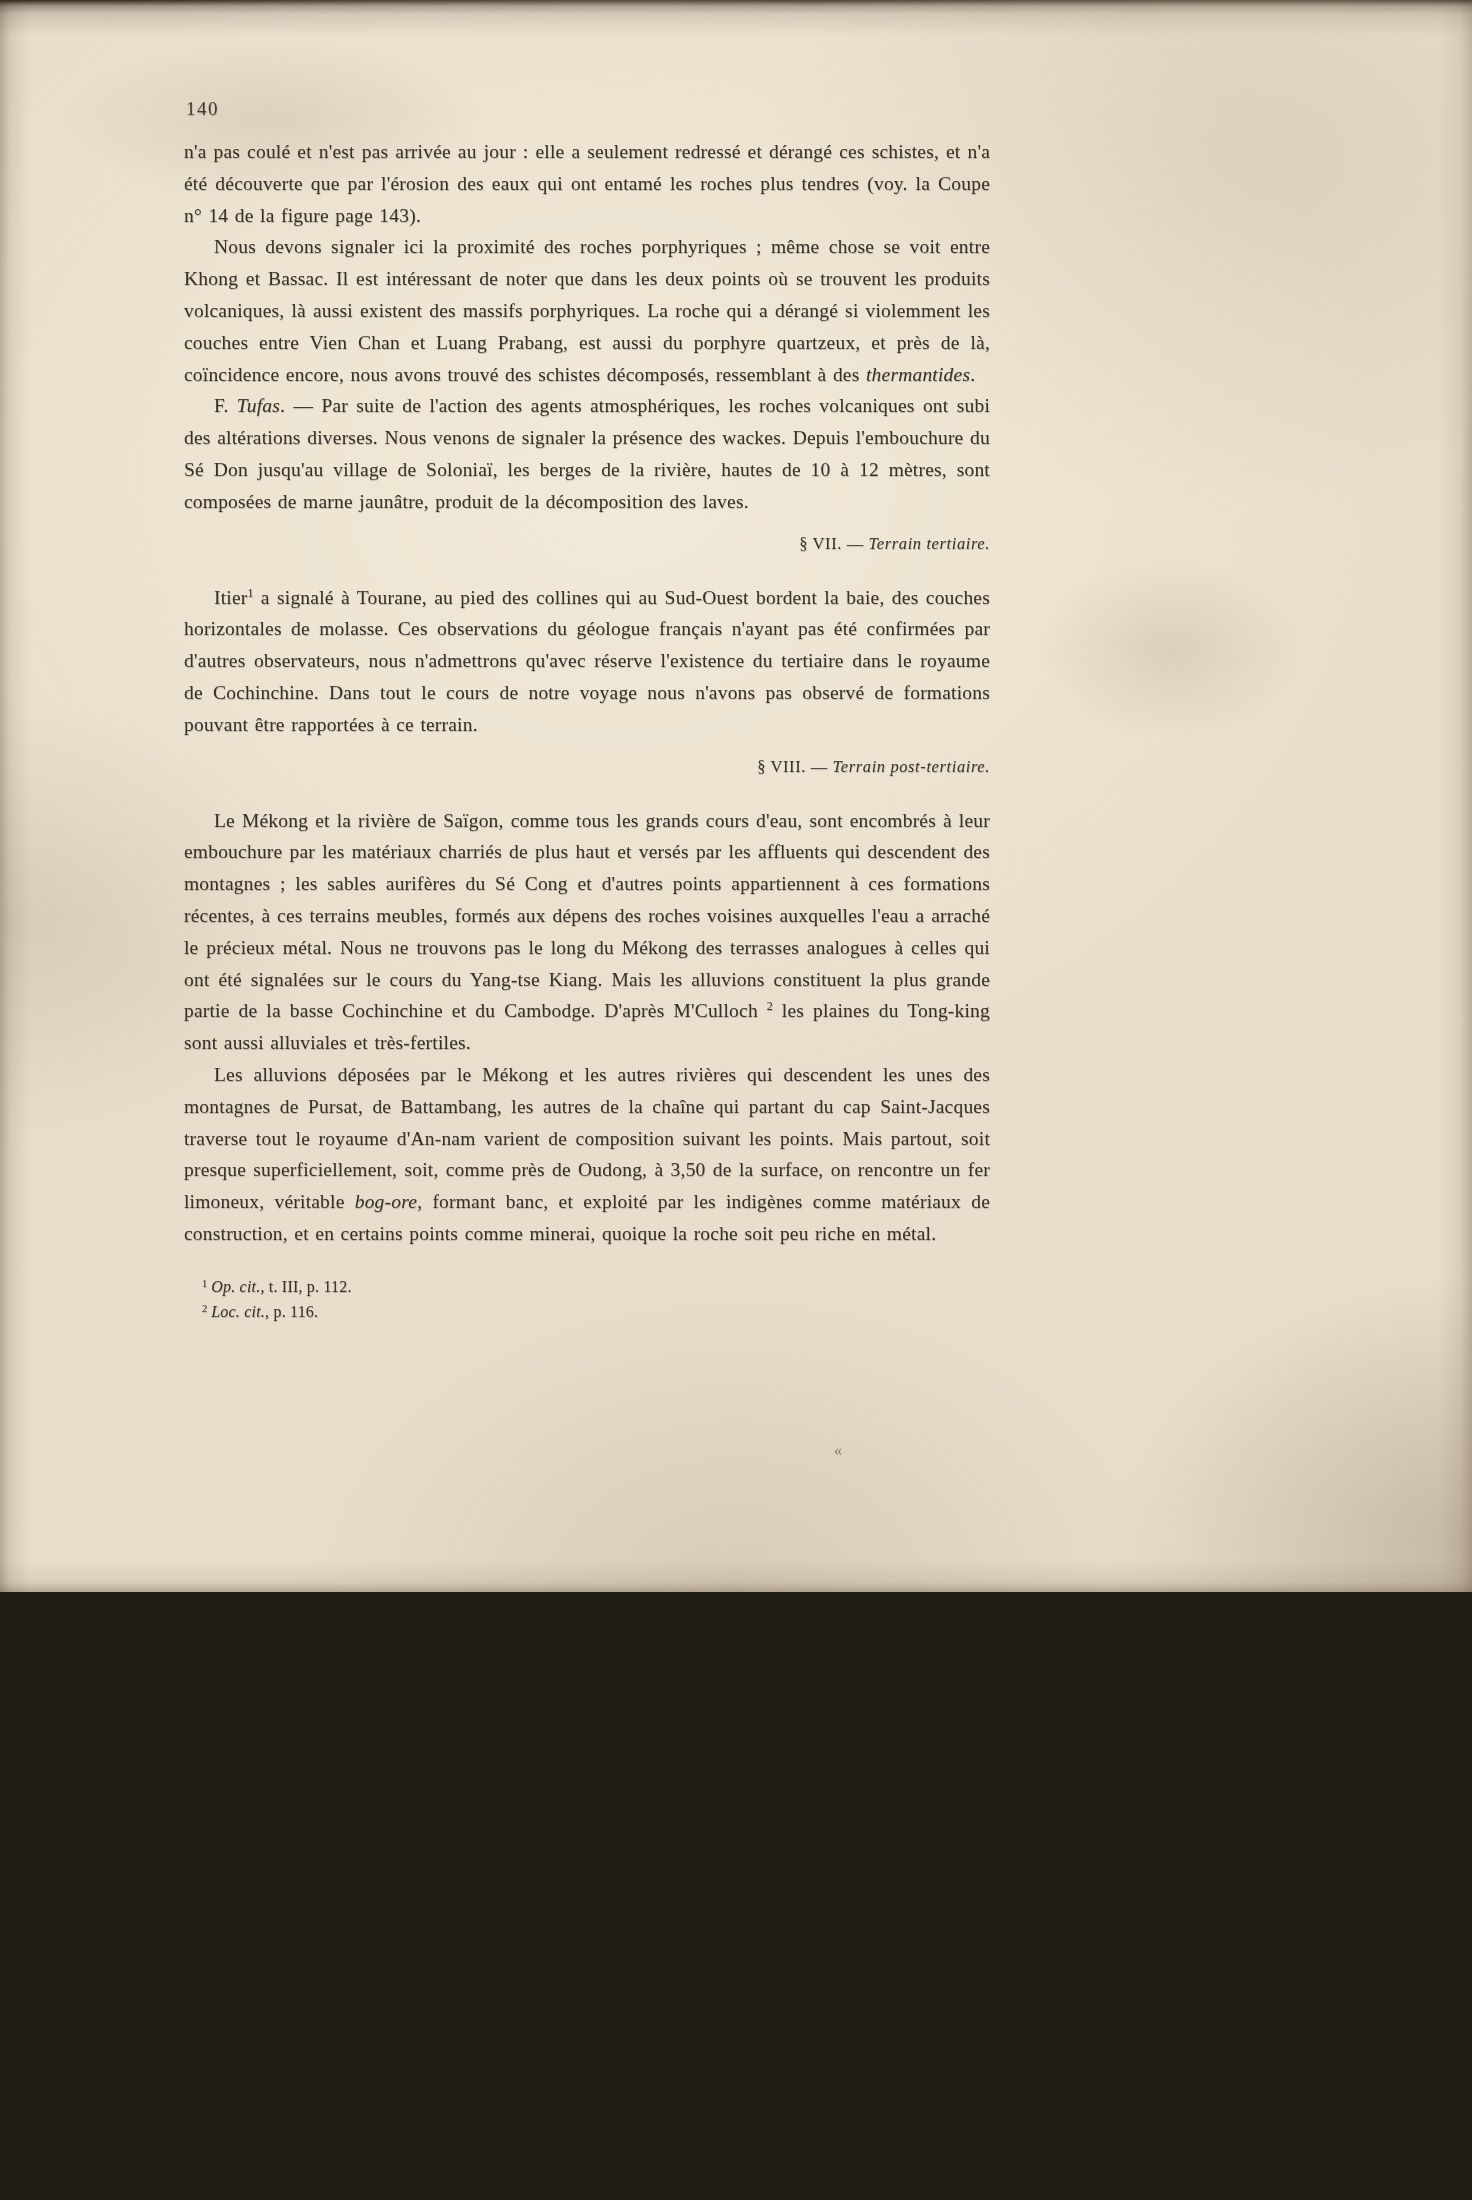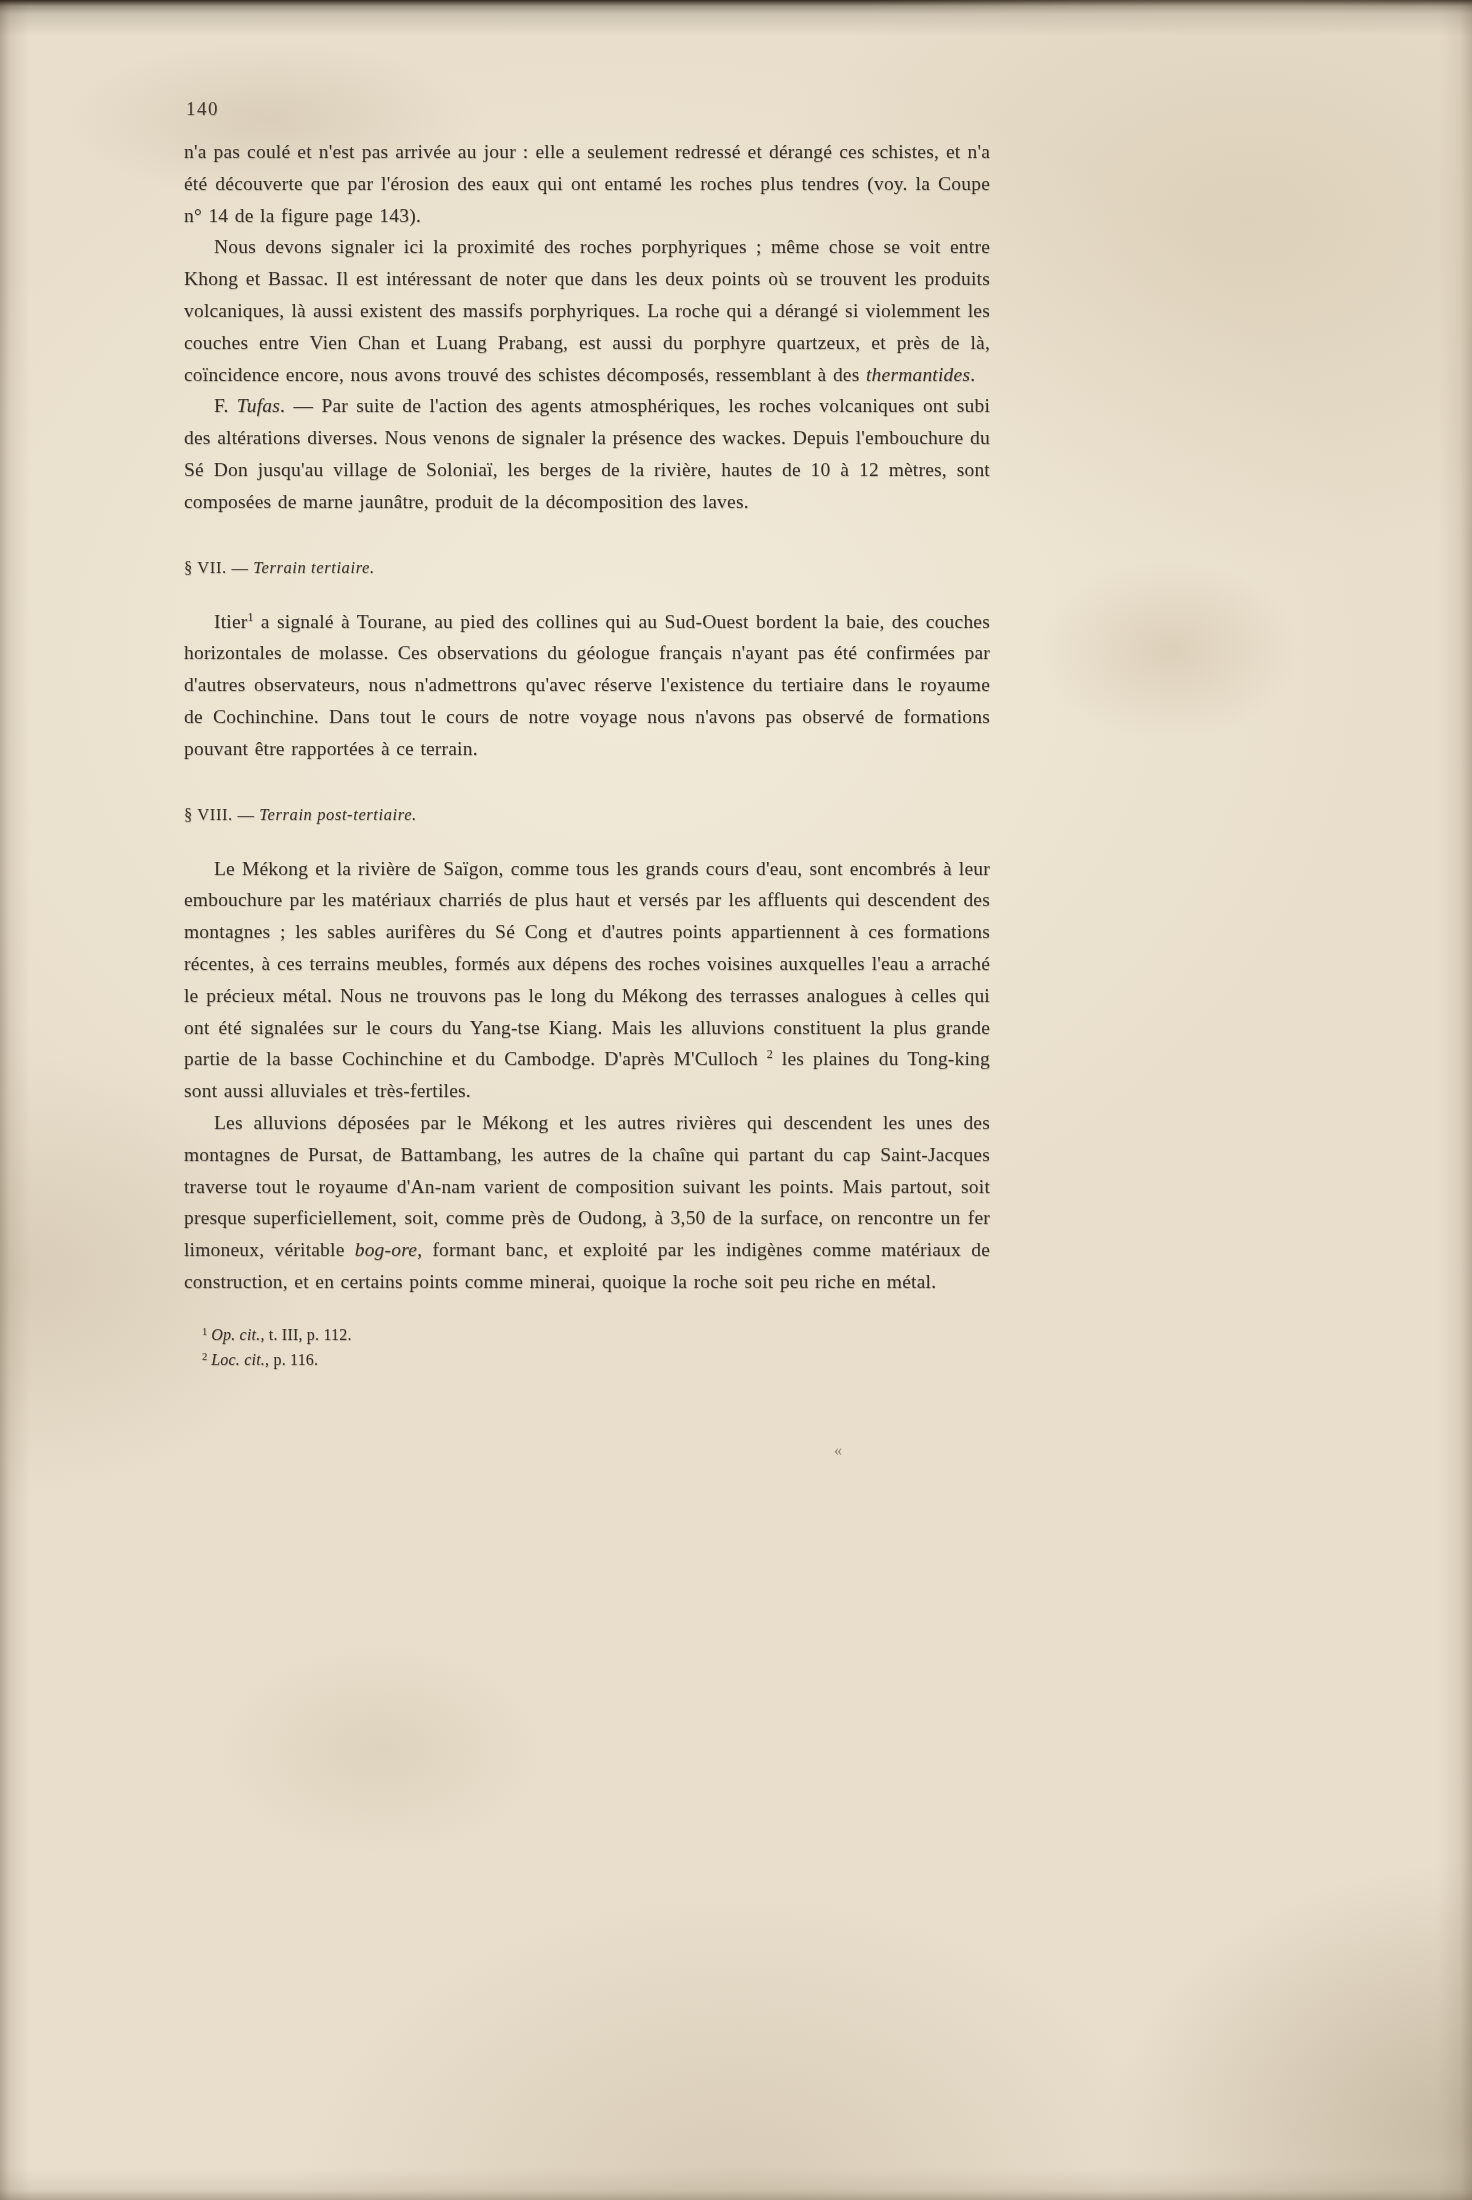--- a/index.html
+++ b/index.html
@@ -3,21 +3,21 @@
 <meta charset="utf-8">
 <style>
   html,body { margin:0; padding:0; }
   body {
     width:1472px; height:2200px;
     background:#221d17;
     font-family:"Liberation Serif","DejaVu Serif",serif;
   }
   .page {
     position:relative;
-    width:1472px; height:2200px;
+    width:1472px; height:1592px;
     overflow:hidden;
     color:#38312a;
     background-color:#e8decb;
     background-image:
       radial-gradient(1100px 900px at 42% 30%, rgba(250,244,228,0.55), rgba(250,244,228,0) 70%),
       radial-gradient(700px 500px at 85% 10%, rgba(211,198,173,0.55), rgba(211,198,173,0) 70%),
       radial-gradient(520px 390px at 100% 97%, rgba(118,98,70,0.30), rgba(118,98,70,0) 70%),
       radial-gradient(430px 320px at 1% 58%, rgba(150,132,104,0.20), rgba(150,132,104,0) 70%),
       radial-gradient(600px 420px at 50% 100%, rgba(140,120,92,0.18), rgba(140,120,92,0) 75%),
       linear-gradient(180deg, rgba(38,28,16,0.92) 0px, rgba(38,28,16,0.38) 6px, rgba(38,28,16,0.14) 14px, rgba(38,28,16,0) 36px),
@@ -50,21 +50,21 @@
   .text-block p.body-para {
     margin:0; text-align:justify;
     font-size:19.5px; line-height:31.8px;
     letter-spacing:0.2px; word-spacing:1.4px;
   }
   .indent { text-indent:30px; }
   .body-para em, .section-heading em, .footnote em { font-style:italic; }
   sup.fn { font-size:12px; line-height:0; vertical-align:7px; letter-spacing:0; }
 
   .section-heading {
-    margin:40px 0 28px; text-align:left;
+    margin:16px 0 28px; text-align:right;
     font-size:16.5px; font-weight:normal; letter-spacing:0.6px;
     color:#3b342c;
   }
 
   .footnotes { margin-top:24px; }
   .footnote {
     margin:0; text-align:left; text-indent:18px;
     font-size:16px; line-height:25.5px; letter-spacing:0.2px;
   }
   .footnote sup.fn { font-size:10.5px; vertical-align:5px; margin-right:4px; }

